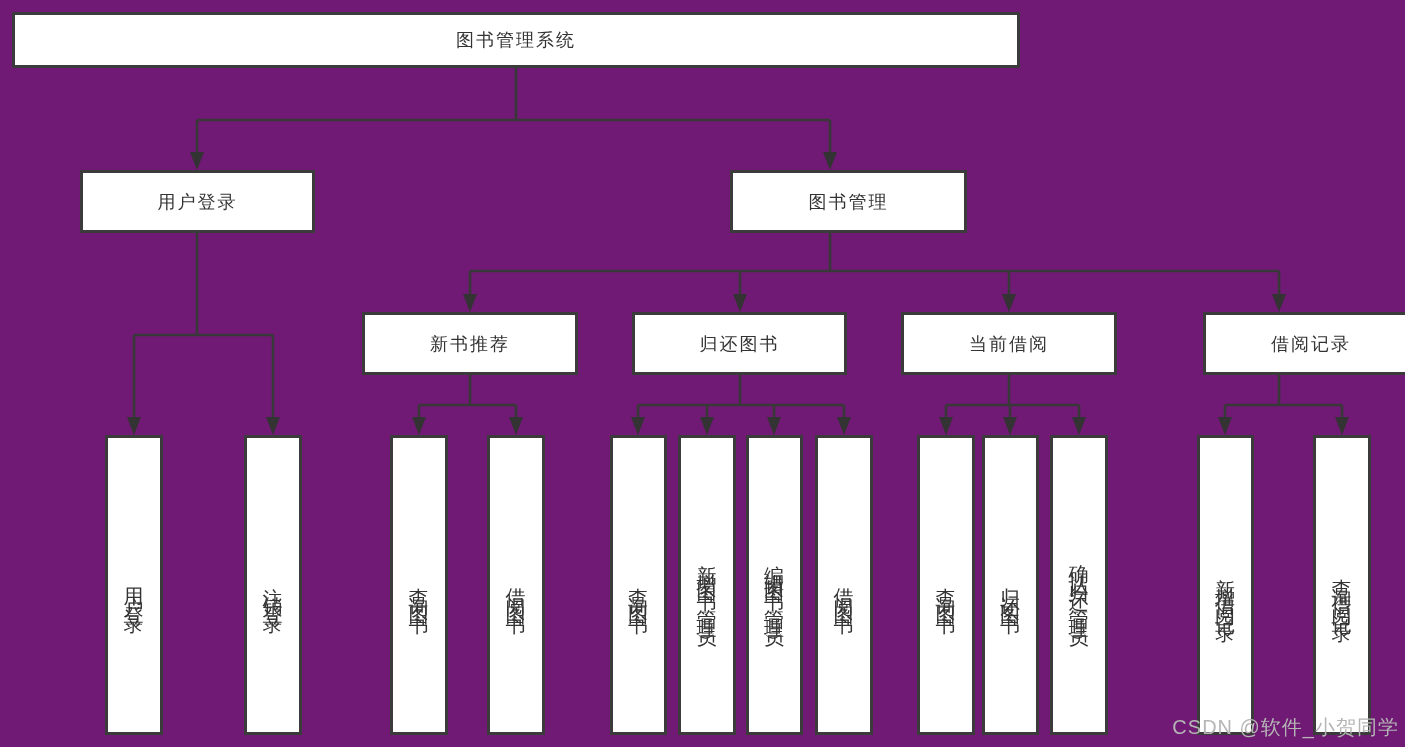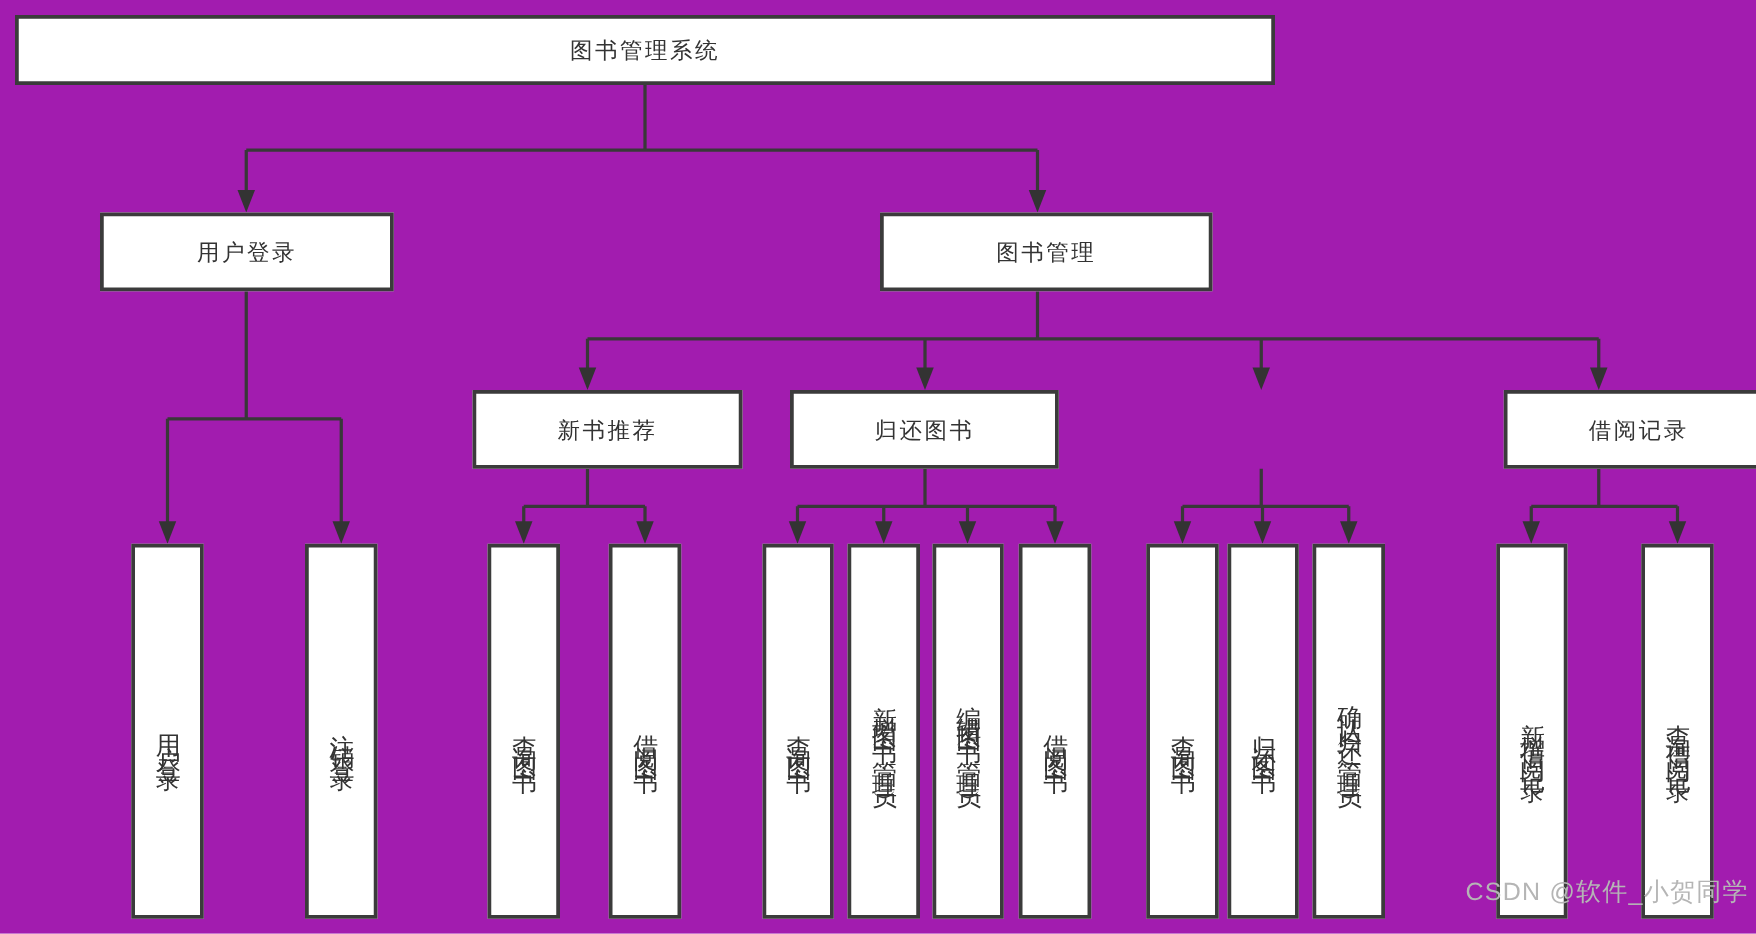--- a/index.html
+++ b/index.html
@@ -1,19 +1,19 @@
 <!DOCTYPE html>
 <html><head>
 <meta charset="utf-8">
 <style>
   html,body{margin:0;padding:0;background:#ffffff;}
   #canvas{
     position:relative;
     width:1405px;height:747px;
-    background:#a21caf;
+    background:#701a75;
     font-family:"Liberation Sans","DejaVu Sans",sans-serif;
     overflow:hidden;
     text-align:right;
   }
   .node{
     position:absolute;
     box-sizing:border-box;
     border:3px solid #3b3b3b;
     background:#ffffff;
     display:flex;
@@ -44,21 +44,21 @@
     stroke-width:2.6;
     fill:none;
   }
   #connectors polygon{
     fill:#333333;
     stroke:none;
   }
   .watermark{
     position:absolute;
     right:6px;
-    bottom:20px;
+    bottom:6px;
     font-size:20px;
     color:#b5b5b5;
     letter-spacing:1px;
     z-index:10;
     white-space:nowrap;
   }
 </style>
 </head>
 <body>
 
@@ -117,29 +117,32 @@
     </g>
   </svg>
 
   <div class="node" style="left:12px;top:12px;width:1008px;height:56px;">
     <span class="hlabel">图书管理系统</span>
   </div>
 
   <div class="node" style="left:80px;top:170px;width:235px;height:63px;">
     <span class="hlabel">用户登录</span>
   </div>
-  <div class="node" style="left:704px;top:170px;width:266px;height:63px;">
+  <div class="node" style="left:730px;top:170px;width:237px;height:63px;">
     <span class="hlabel">图书管理</span>
   </div>
 
-  <div class="node" style="left:362px;top:312px;width:216px;height:63px;margin-left:16px;">
+  <div class="node" style="left:362px;top:312px;width:216px;height:63px;">
     <span class="hlabel">新书推荐</span>
   </div>
   <div class="node" style="left:632px;top:312px;width:215px;height:63px;">
     <span class="hlabel">归还图书</span>
+  </div>
+  <div class="node" style="left:901px;top:312px;width:216px;height:63px;">
+    <span class="hlabel">当前借阅</span>
   </div>
   <div class="node" style="left:1171px;top:312px;width:216px;height:63px;margin-left:32px;">
     <span class="hlabel">借阅记录</span>
   </div>
 
   <div class="node" style="left:105px;top:435px;width:58px;height:300px;">
     <span class="vlabel">用户登录</span>
   </div>
   <div class="node" style="left:244px;top:435px;width:58px;height:300px;">
     <span class="vlabel">注销登录</span>

